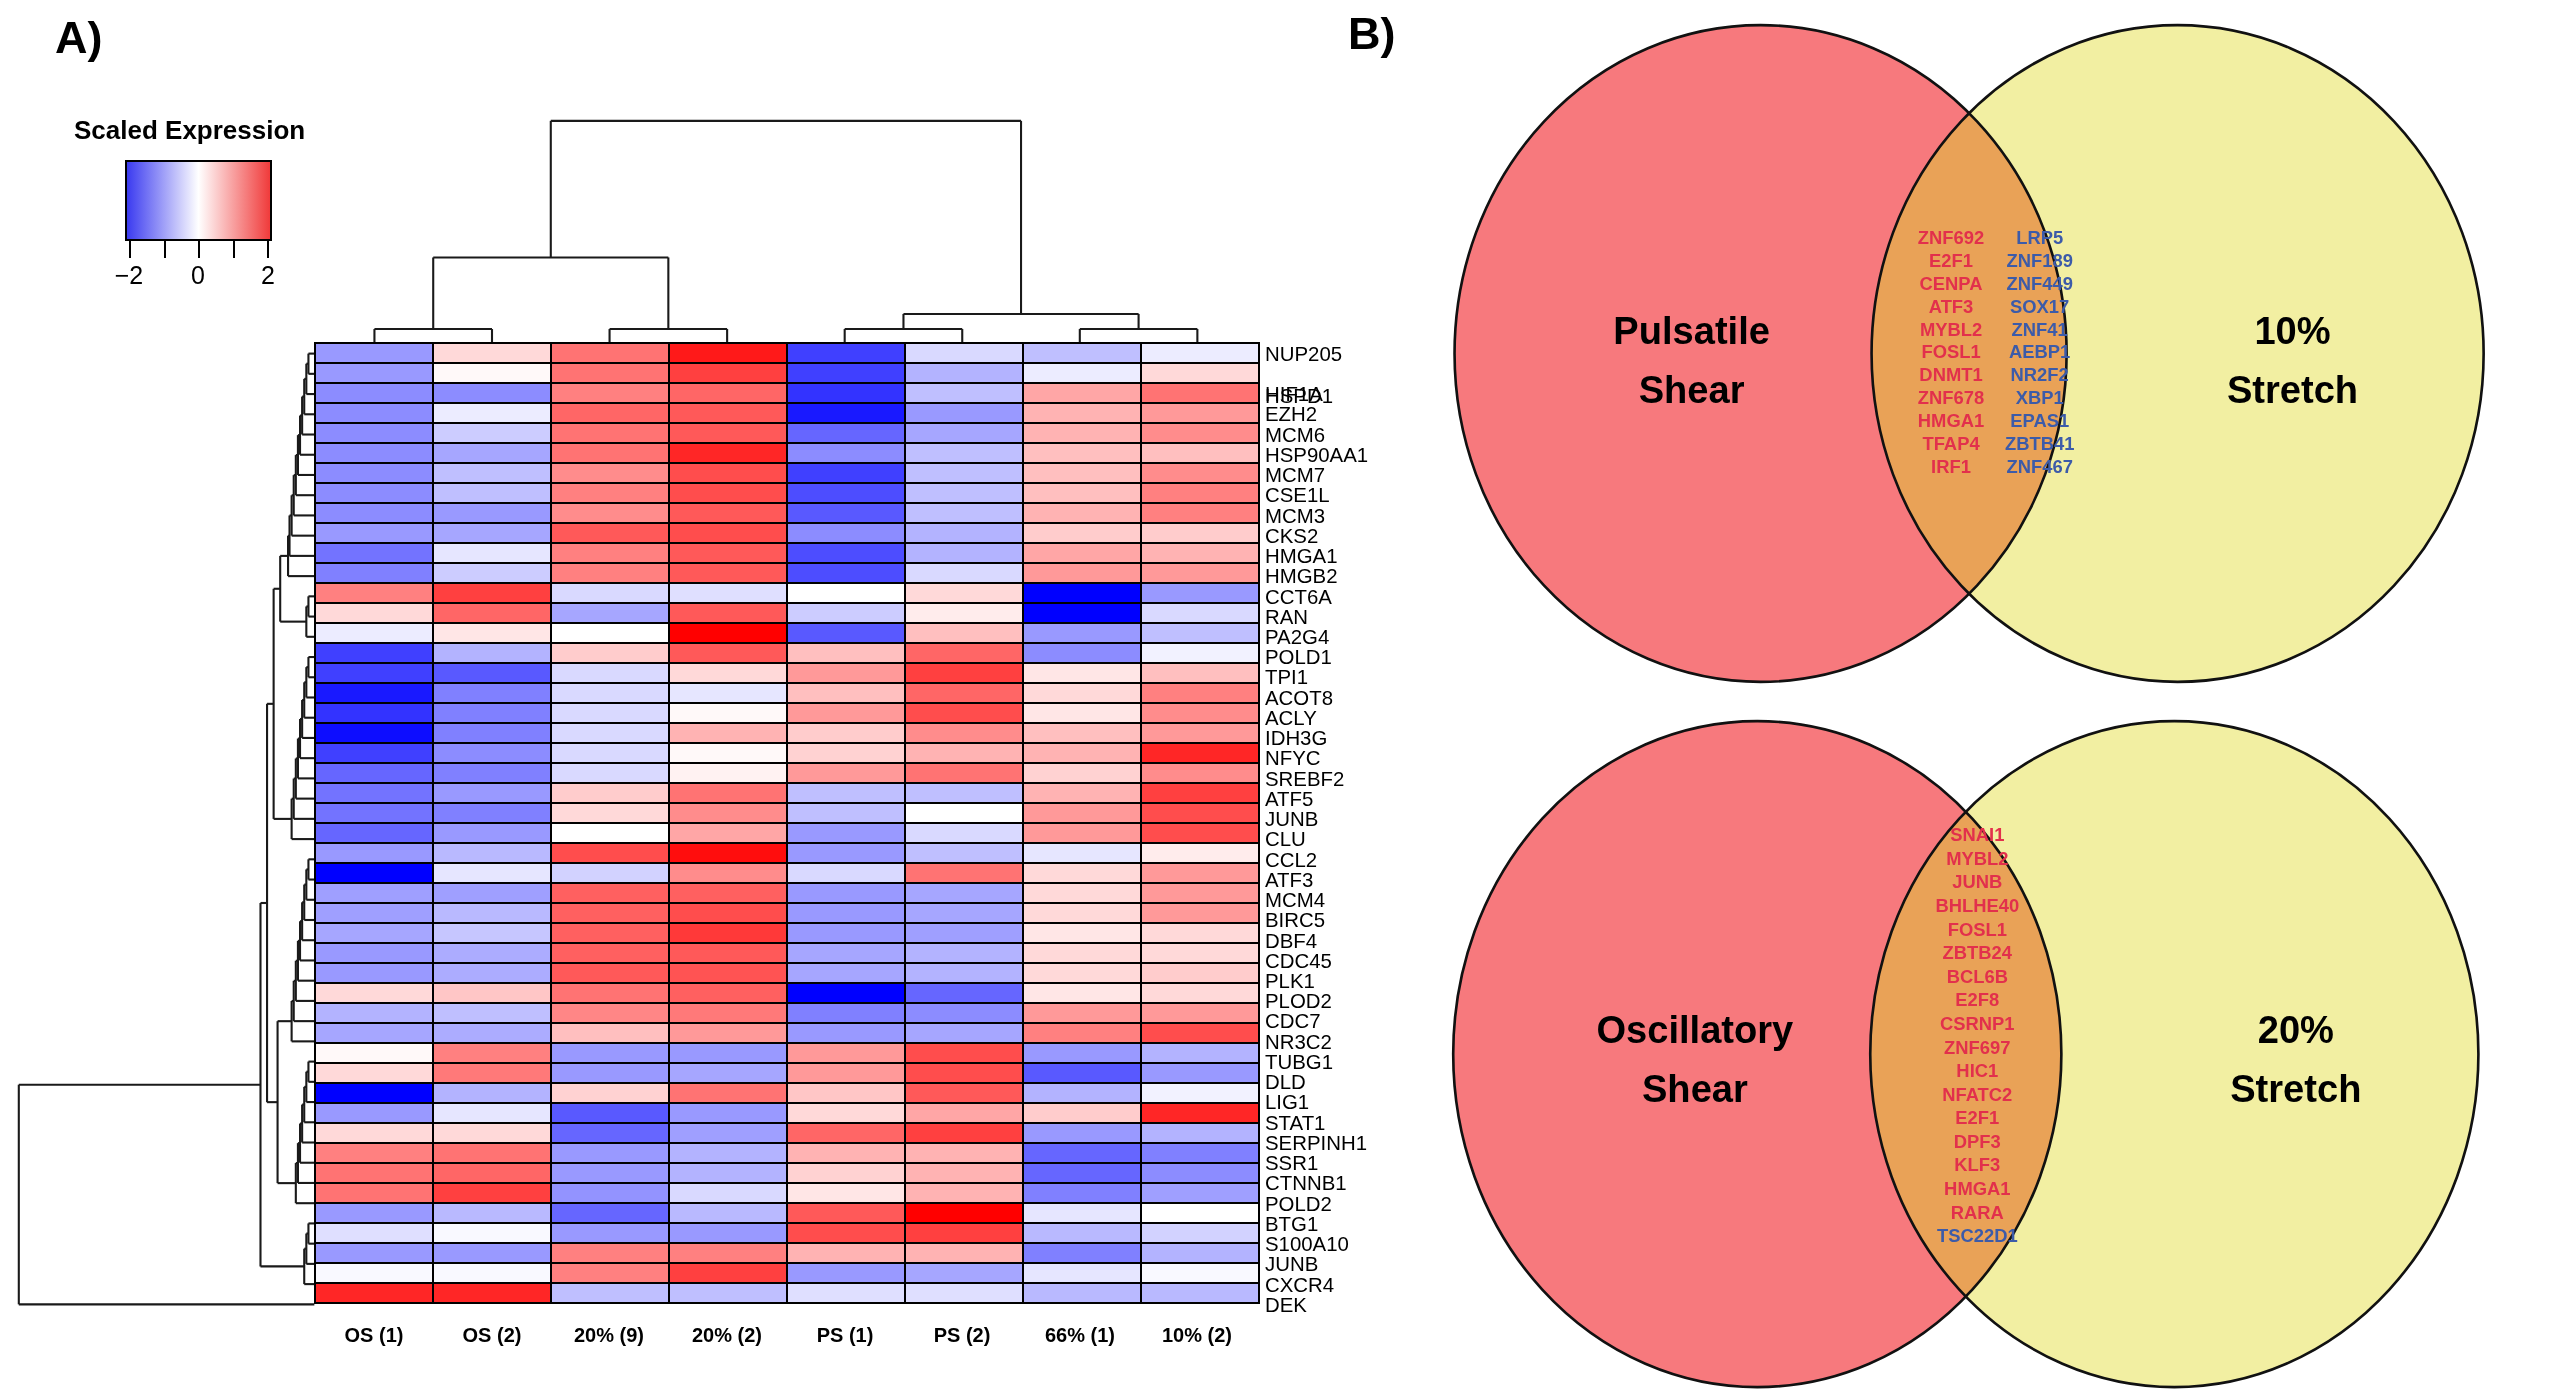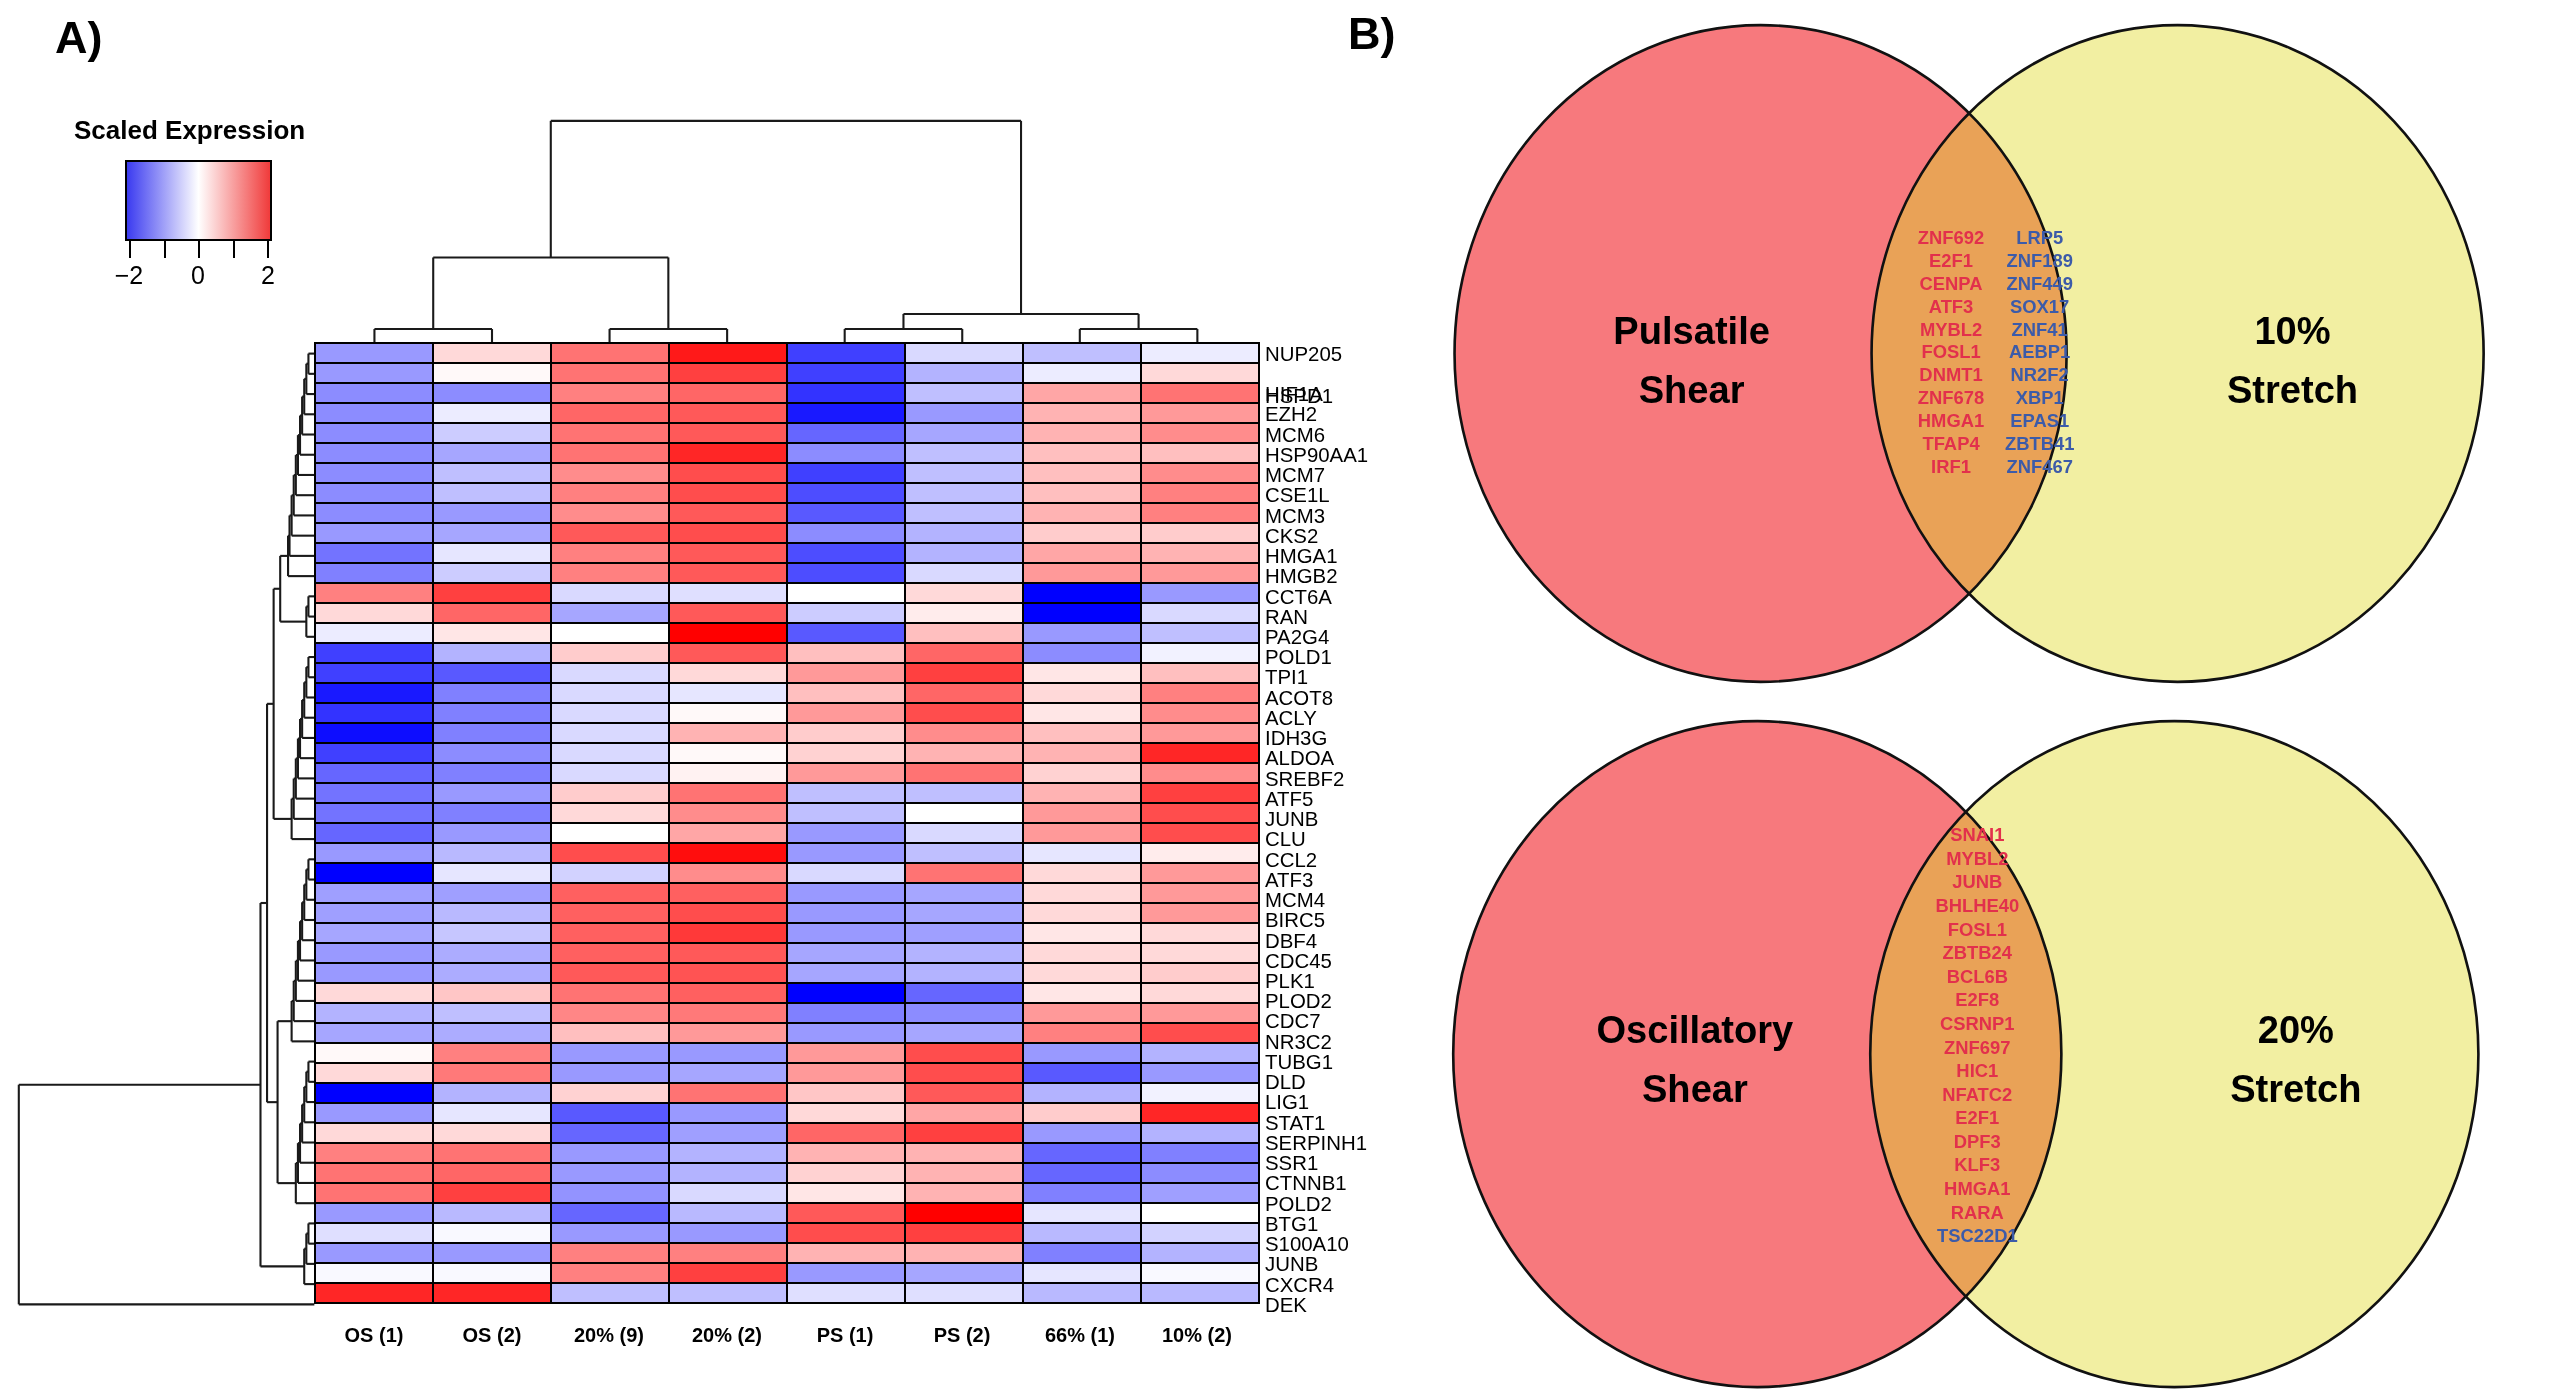--- a/index.html
+++ b/index.html
@@ -606,21 +606,21 @@
       <span class="gene-label" style="top: 556px;">HMGA1</span>
       <span class="gene-label" style="top: 576px;">HMGB2</span>
       <span class="gene-label" style="top: 597px;">CCT6A</span>
       <span class="gene-label" style="top: 617px;">RAN</span>
       <span class="gene-label" style="top: 637px;">PA2G4</span>
       <span class="gene-label" style="top: 657px;">POLD1</span>
       <span class="gene-label" style="top: 677px;">TPI1</span>
       <span class="gene-label" style="top: 698px;">ACOT8</span>
       <span class="gene-label" style="top: 718px;">ACLY</span>
       <span class="gene-label" style="top: 738px;">IDH3G</span>
-      <span class="gene-label" style="top: 758px;">ALDOA</span>
+      <span class="gene-label" style="top: 758px;">NFYC</span>
       <span class="gene-label" style="top: 779px;">SREBF2</span>
       <span class="gene-label" style="top: 799px;">ATF5</span>
       <span class="gene-label" style="top: 819px;">JUNB</span>
       <span class="gene-label" style="top: 839px;">CLU</span>
       <span class="gene-label" style="top: 860px;">CCL2</span>
       <span class="gene-label" style="top: 880px;">ATF3</span>
       <span class="gene-label" style="top: 900px;">MCM4</span>
       <span class="gene-label" style="top: 920px;">BIRC5</span>
       <span class="gene-label" style="top: 941px;">DBF4</span>
       <span class="gene-label" style="top: 961px;">CDC45</span>

